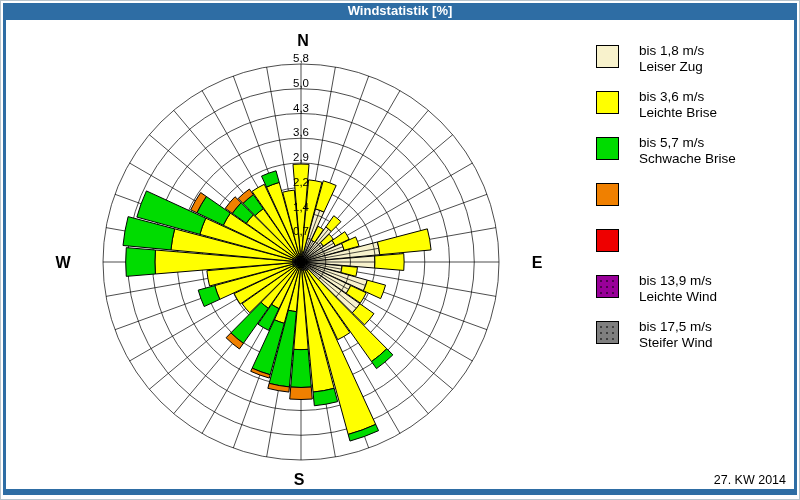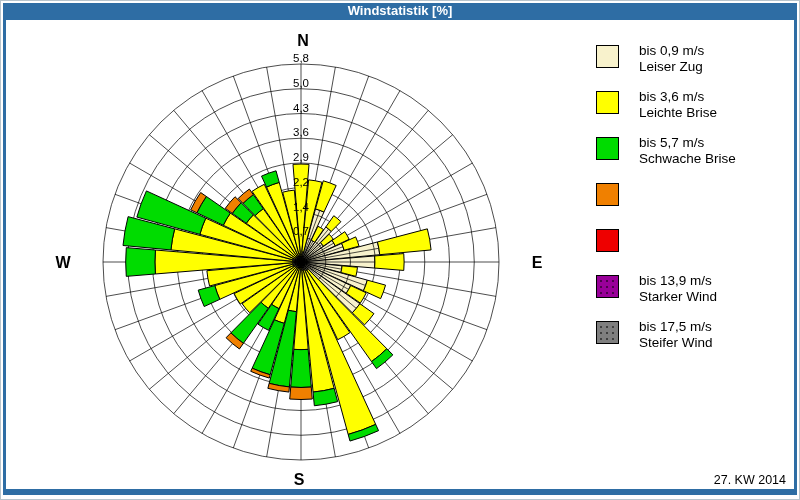--- a/index.html
+++ b/index.html
@@ -207,21 +207,21 @@
           <text x="57" y="248" font-size="16" font-weight="bold" text-anchor="middle" font-family="Liberation Sans, sans-serif">W</text>
           <text x="531" y="248" font-size="16" font-weight="bold" text-anchor="middle" font-family="Liberation Sans, sans-serif">E</text>
         </g>
       </svg>
 
     <div class="legend">
 
         <div class="legend-item">
           <span class="swatch" style="background-color: rgb(248, 242, 204);"></span>
           <span class="legend-text">
-            <span class="l1">bis 0,9 m/s</span>
+            <span class="l1">bis 1,8 m/s</span>
             <span class="l2">Leiser Zug</span>
           </span>
         </div>
 
         <div class="legend-item">
           <span class="swatch" style="background-color: rgb(255, 255, 0);"></span>
           <span class="legend-text">
             <span class="l1">bis 3,6 m/s</span>
             <span class="l2">Leichte Brise</span>
           </span>
@@ -240,21 +240,21 @@
         </div>
 
         <div class="legend-item">
           <span class="swatch" style="background-color: rgb(238, 0, 0);"></span>
         </div>
 
         <div class="legend-item">
           <span class="swatch dots" style="background-color: rgb(153, 0, 153);"></span>
           <span class="legend-text">
             <span class="l1">bis 13,9 m/s</span>
-            <span class="l2">Starker Wind</span>
+            <span class="l2">Leichte Wind</span>
           </span>
         </div>
 
         <div class="legend-item">
           <span class="swatch dots" style="background-color: rgb(127, 127, 127);"></span>
           <span class="legend-text">
             <span class="l1">bis 17,5 m/s</span>
             <span class="l2">Steifer Wind</span>
           </span>
         </div>

